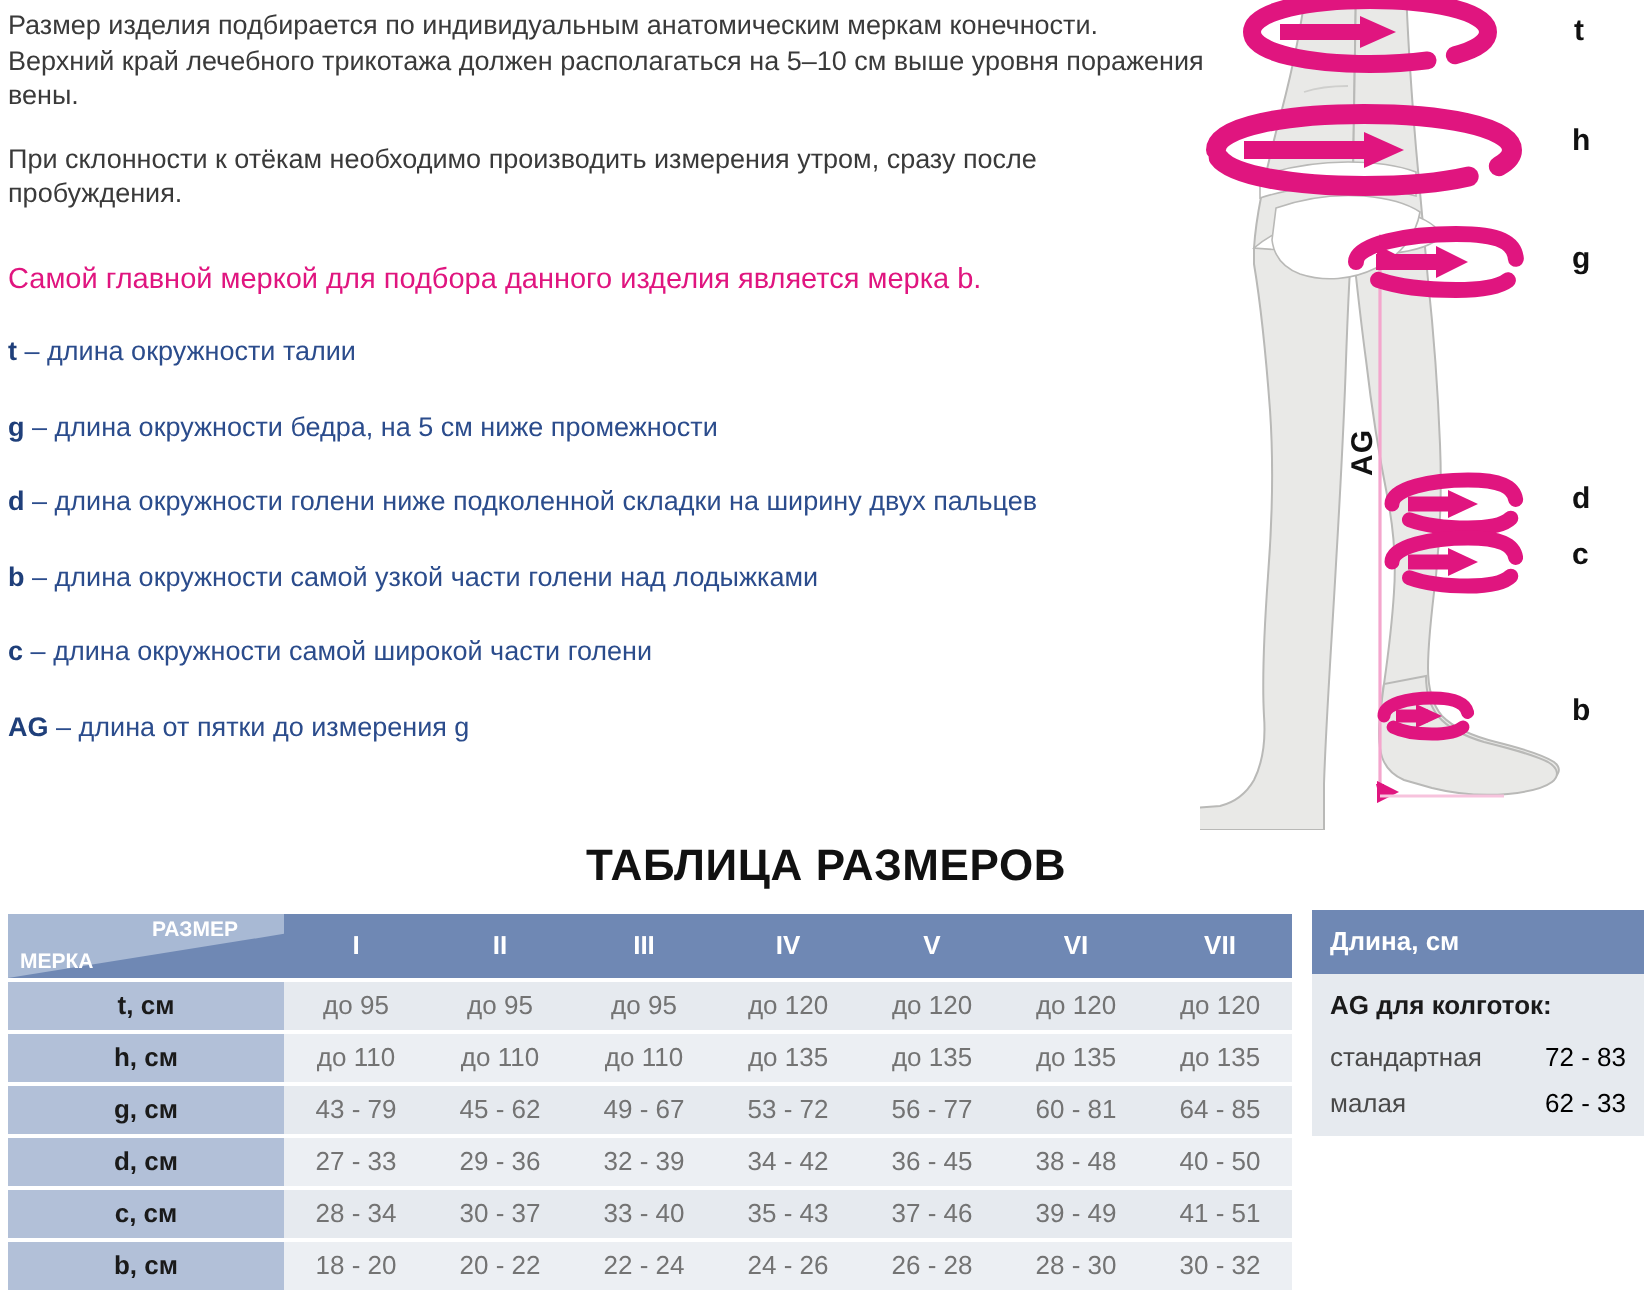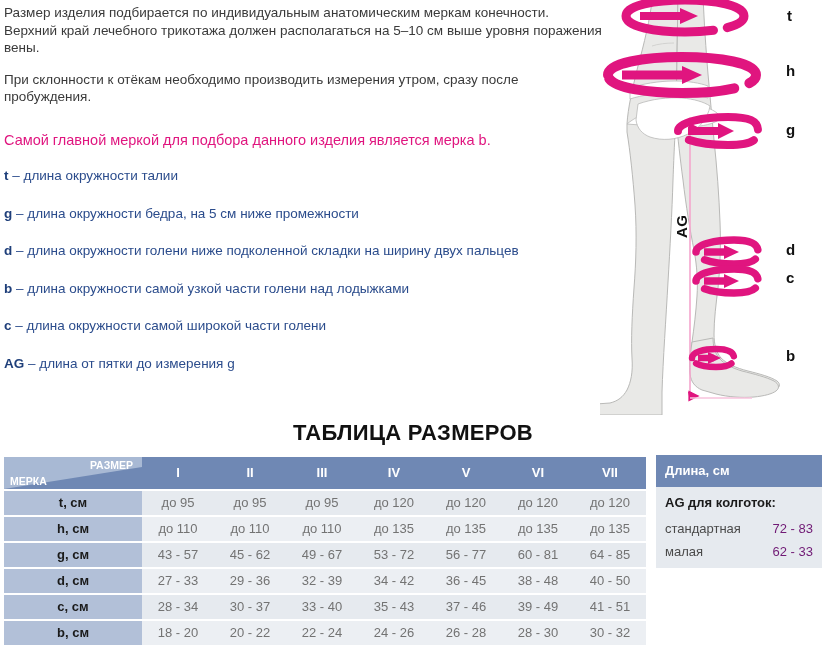--- a/index.html
+++ b/index.html
@@ -70,21 +70,21 @@
   .corner-cell{
     width:138px;background:#6f88b4;position:relative;padding:0!important;
     height:32px!important;
   }
   .corner-inner{position:relative;width:138px;height:32px;overflow:hidden;}
   .corner-tri{
     position:absolute;left:0;top:0;width:0;height:0;
     border-left:200px solid #a8b9d4;border-bottom:32px solid transparent;
   }
   .corner-col{
-    position:absolute;right:9px;top:1px;color:#ffffff;font-size:10.5px;
+    position:absolute;right:23px;top:1px;color:#ffffff;font-size:10.5px;
     font-weight:bold;line-height:14px;z-index:2;
   }
   .corner-row{
     position:absolute;left:6px;bottom:1px;color:#ffffff;font-size:10.5px;
     font-weight:bold;line-height:14px;z-index:2;
   }
   .size-head{
     background:#6f88b4;color:#fff;font-size:14px;font-weight:bold;
     text-align:center;width:72px;height:32px!important;line-height:32px;
   }
@@ -110,21 +110,21 @@
     background:#e6eaef;padding:8px 9px 9px 9px;
   }
   .len-title{
     font-size:13px;font-weight:bold;color:#1a1a1a;margin:0 0 11px 0;
   }
   .len-row{
     display:flex;justify-content:space-between;align-items:baseline;
     font-size:13px;color:#4a4a4a;margin-bottom:8px;
   }
   .len-row:last-child{margin-bottom:0;}
-  .len-row .lv{color:#701a75;}
+  .len-row .lv{color:#000000;}
 </style>
 </head>
 <body>
 
 <div id="top-area">
 
   <div id="intro">
     <p class="intro-p">Размер изделия подбирается по индивидуальным анатомическим меркам конечности. Верхний край лечебного трикотажа должен располагаться на 5–10 см выше уровня поражения вены.</p>
     <p class="intro-p">При склонности к отёкам необходимо производить измерения утром, сразу после пробуждения.</p>
   </div>
@@ -306,21 +306,21 @@
       <td class="val-cell">до 110</td>
       <td class="val-cell">до 110</td>
       <td class="val-cell">до 110</td>
       <td class="val-cell">до 135</td>
       <td class="val-cell">до 135</td>
       <td class="val-cell">до 135</td>
       <td class="val-cell">до 135</td>
     </tr>
     <tr>
       <td class="row-label">g, см</td>
-      <td class="val-cell">43 - 57</td>
+      <td class="val-cell">43 - 79</td>
       <td class="val-cell">45 - 62</td>
       <td class="val-cell">49 - 67</td>
       <td class="val-cell">53 - 72</td>
       <td class="val-cell">56 - 77</td>
       <td class="val-cell">60 - 81</td>
       <td class="val-cell">64 - 85</td>
     </tr>
     <tr class="alt">
       <td class="row-label">d, см</td>
       <td class="val-cell">27 - 33</td>

